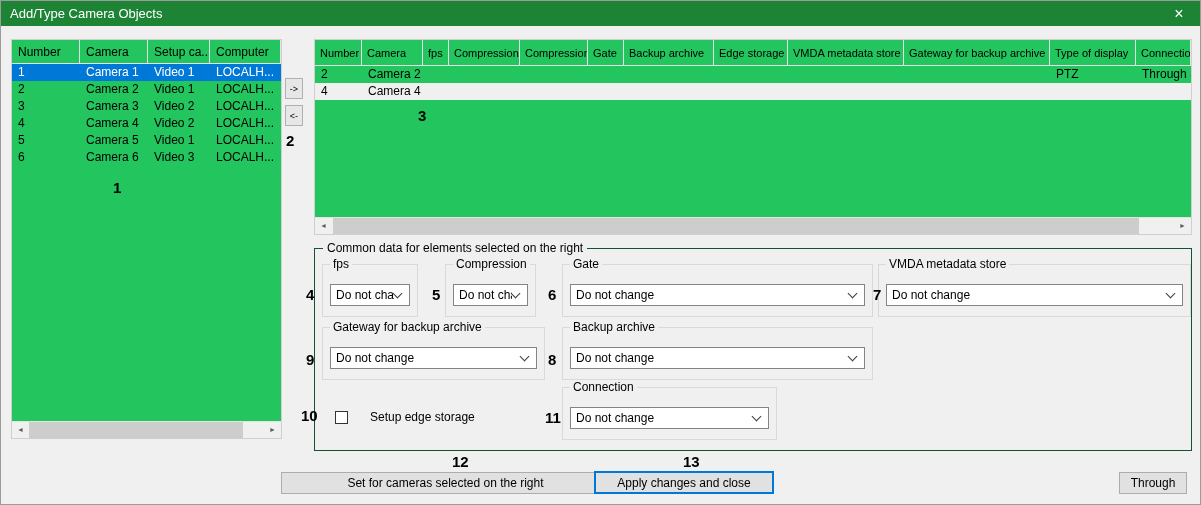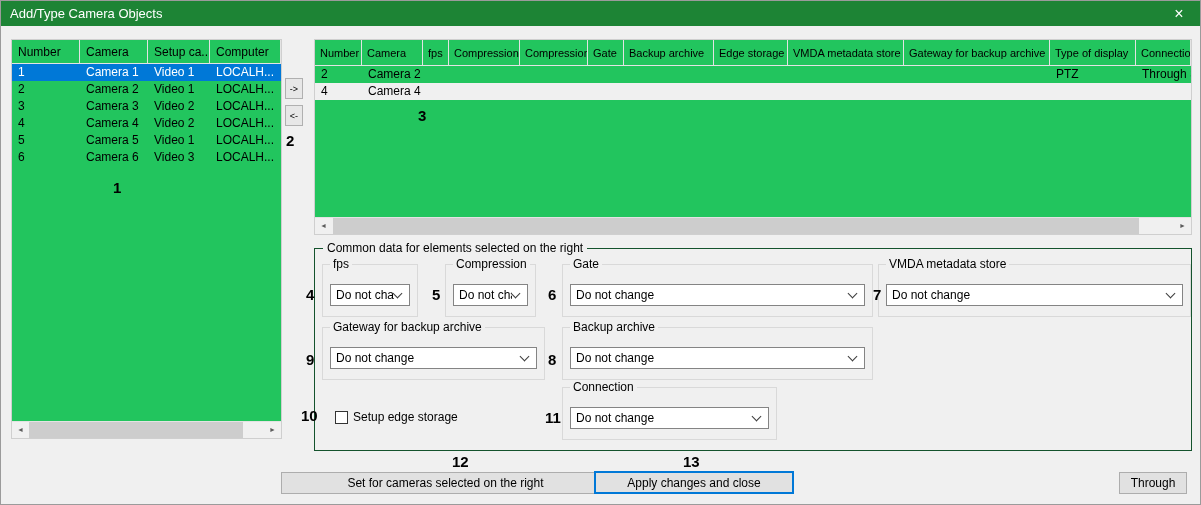--- a/index.html
+++ b/index.html
@@ -43,21 +43,21 @@
   .groupbox { position: absolute; border: 1px solid #14532d; }
   .gb-label { position: absolute; top: -8px; left: 8px; background: #f0f0f0; padding: 0 4px; white-space: nowrap; }
   .frame { position: absolute; border: 1px solid #d9d9d9; }
   .frame-label { position: absolute; top: -8px; left: 7px; background: #f0f0f0; padding: 0 3px; white-space: nowrap; }
   .combo { position: absolute; left: 7px; right: 7px; top: 19px; height: 22px;
     background: #fff; border: 1px solid #848484; display: flex; align-items: center; cursor: pointer; }
   .combo-text { flex: 1; padding-left: 5px; white-space: nowrap; overflow: hidden; }
   .chev { width: 7px; height: 7px; border-right: 1px solid #3c3c3c; border-bottom: 1px solid #3c3c3c;
     transform: rotate(45deg); margin: -4px 8px 0 0; flex: none; }
   
-  .checkrow { position: absolute; display: flex; align-items: center; gap: 5px; cursor: pointer; }
+  .checkrow { position: absolute; display: flex; align-items: center; gap: 22px; cursor: pointer; }
   .cbox { width: 13px; height: 13px; border: 1px solid #333; background: #fff; flex: none; }
   
   .btn { position: absolute; height: 22px; background: #e1e1e1; border: 1px solid #adadad;
     font-family: inherit; font-size: 12px; color: #000; white-space: nowrap; }
   .btn.default { border: 2px solid #0078d7; height: 23px; }
   
   .ann { position: absolute; font-weight: bold; font-size: 15px; color: #000; }
 </style>
 </head>
 <body>
@@ -231,21 +231,21 @@
       </div>
     </div>
 
     <div class="checkrow" style="left:20px; top:161px;">
       <span class="cbox"></span>
       <span>Setup edge storage</span>
     </div>
   </div>
 
   <button class="btn" style="left:280px; top:471px; width:329px;">Set for cameras selected on the right</button>
-  <button class="btn default" style="left:593px; top:470px; width:200px;">Apply changes and close</button>
+  <button class="btn default" style="left:593px; top:470px; width:180px;">Apply changes and close</button>
   <button class="btn" style="left:1118px; top:471px; width:68px;">Through</button>
 
   <div class="ann" style="left:112px; top:178px;">1</div>
   <div class="ann" style="left:285px; top:131px;">2</div>
   <div class="ann" style="left:417px; top:106px;">3</div>
   <div class="ann" style="left:305px; top:285px;">4</div>
   <div class="ann" style="left:431px; top:285px;">5</div>
   <div class="ann" style="left:547px; top:285px;">6</div>
   <div class="ann" style="left:872px; top:285px;">7</div>
   <div class="ann" style="left:547px; top:350px;">8</div>

